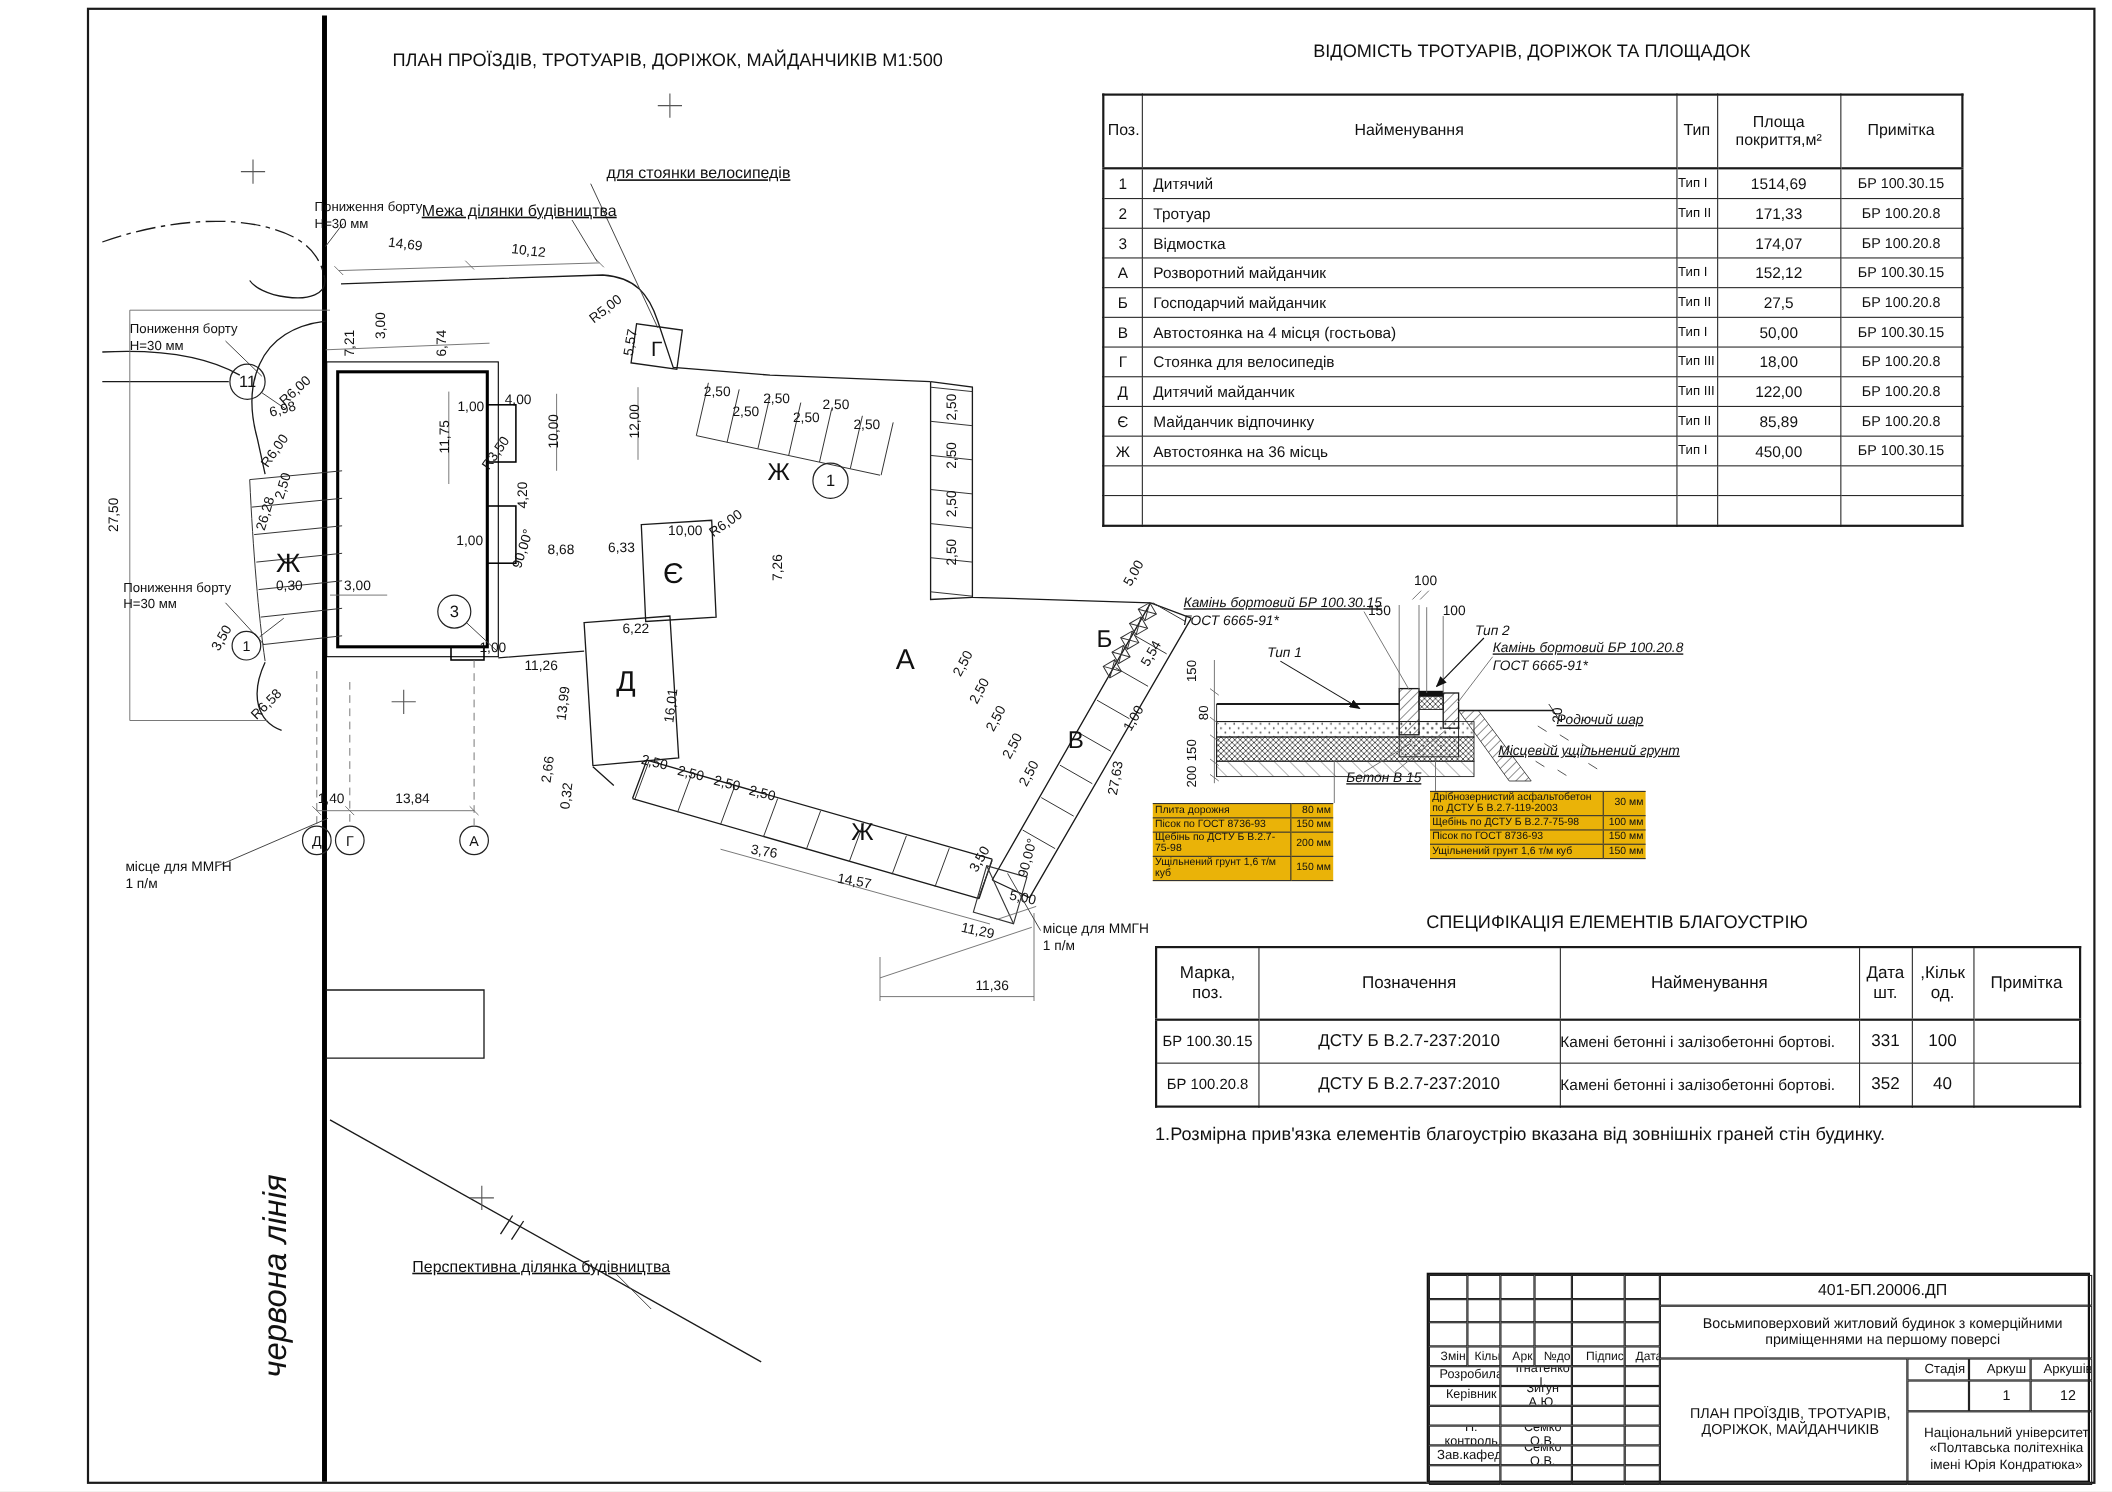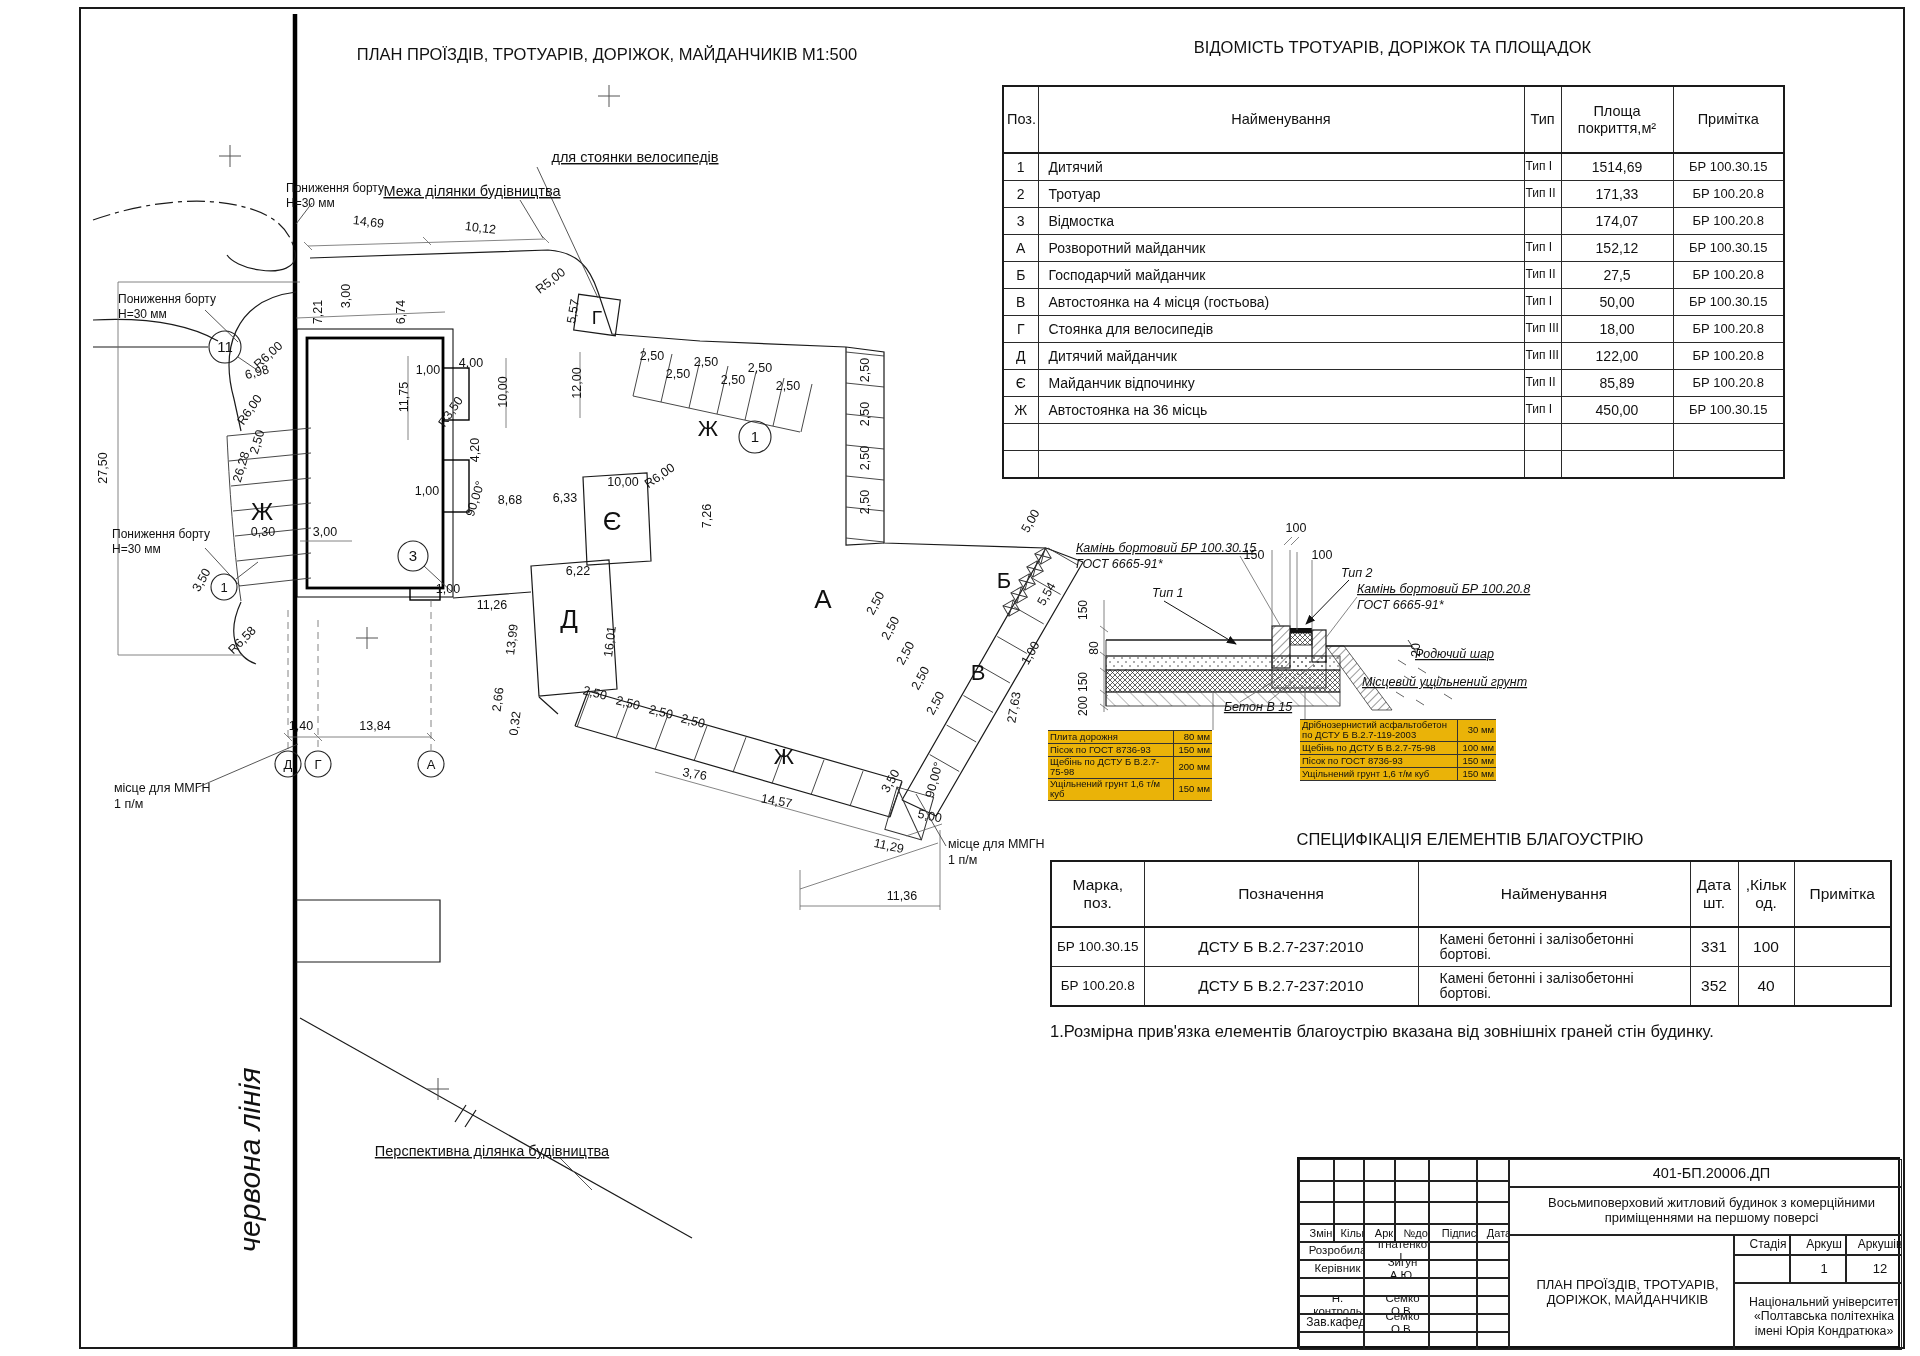--- a/index.html
+++ b/index.html
@@ -15,21 +15,21 @@
   .cadtable thead th{border-bottom:2px solid #1a1a1a;text-align:center;vertical-align:middle;}
   #vedomist{left:1002px;top:85px;width:781px;}
   #vedomist thead th{height:65px;font-size:14.5px;}
   #vedomist td{height:26px;font-size:14px;text-align:center;}
   #vedomist td.nm{text-align:left;padding-left:10px;}
   #vedomist td.tp{font-size:12px;padding:0 1px;text-align:left;}
   #vedomist td.pr{font-size:13px;}
   #spec{left:1050px;top:860px;width:840px;}
   #spec thead th{height:64px;font-size:15.5px;}
   #spec td{height:38px;font-size:15.5px;text-align:center;}
-  #spec td.nm{font-size:14px;text-align:left;line-height:1.05;padding-left:21px;}
+  #spec td.nm{font-size:14px;text-align:left;line-height:1.05;padding-left:0;}
   #spec td.poz{font-size:13.5px;}
   .layers{position:absolute;background:#eab308;}
   .layers td{border-top:1px solid #333;border-bottom:1px solid #333;font-size:9.5px;
              padding:0 2px;line-height:1.1;white-space:pre-line;}
   .layers td.v{text-align:right;width:34px;border-left:1px solid #333;}
   #layersL{left:1048px;top:730px;width:164px;}
   #layersL td{height:12px;}
   #layersR{left:1300px;top:719px;width:196px;}
   #layersR td{height:12px;}
   

